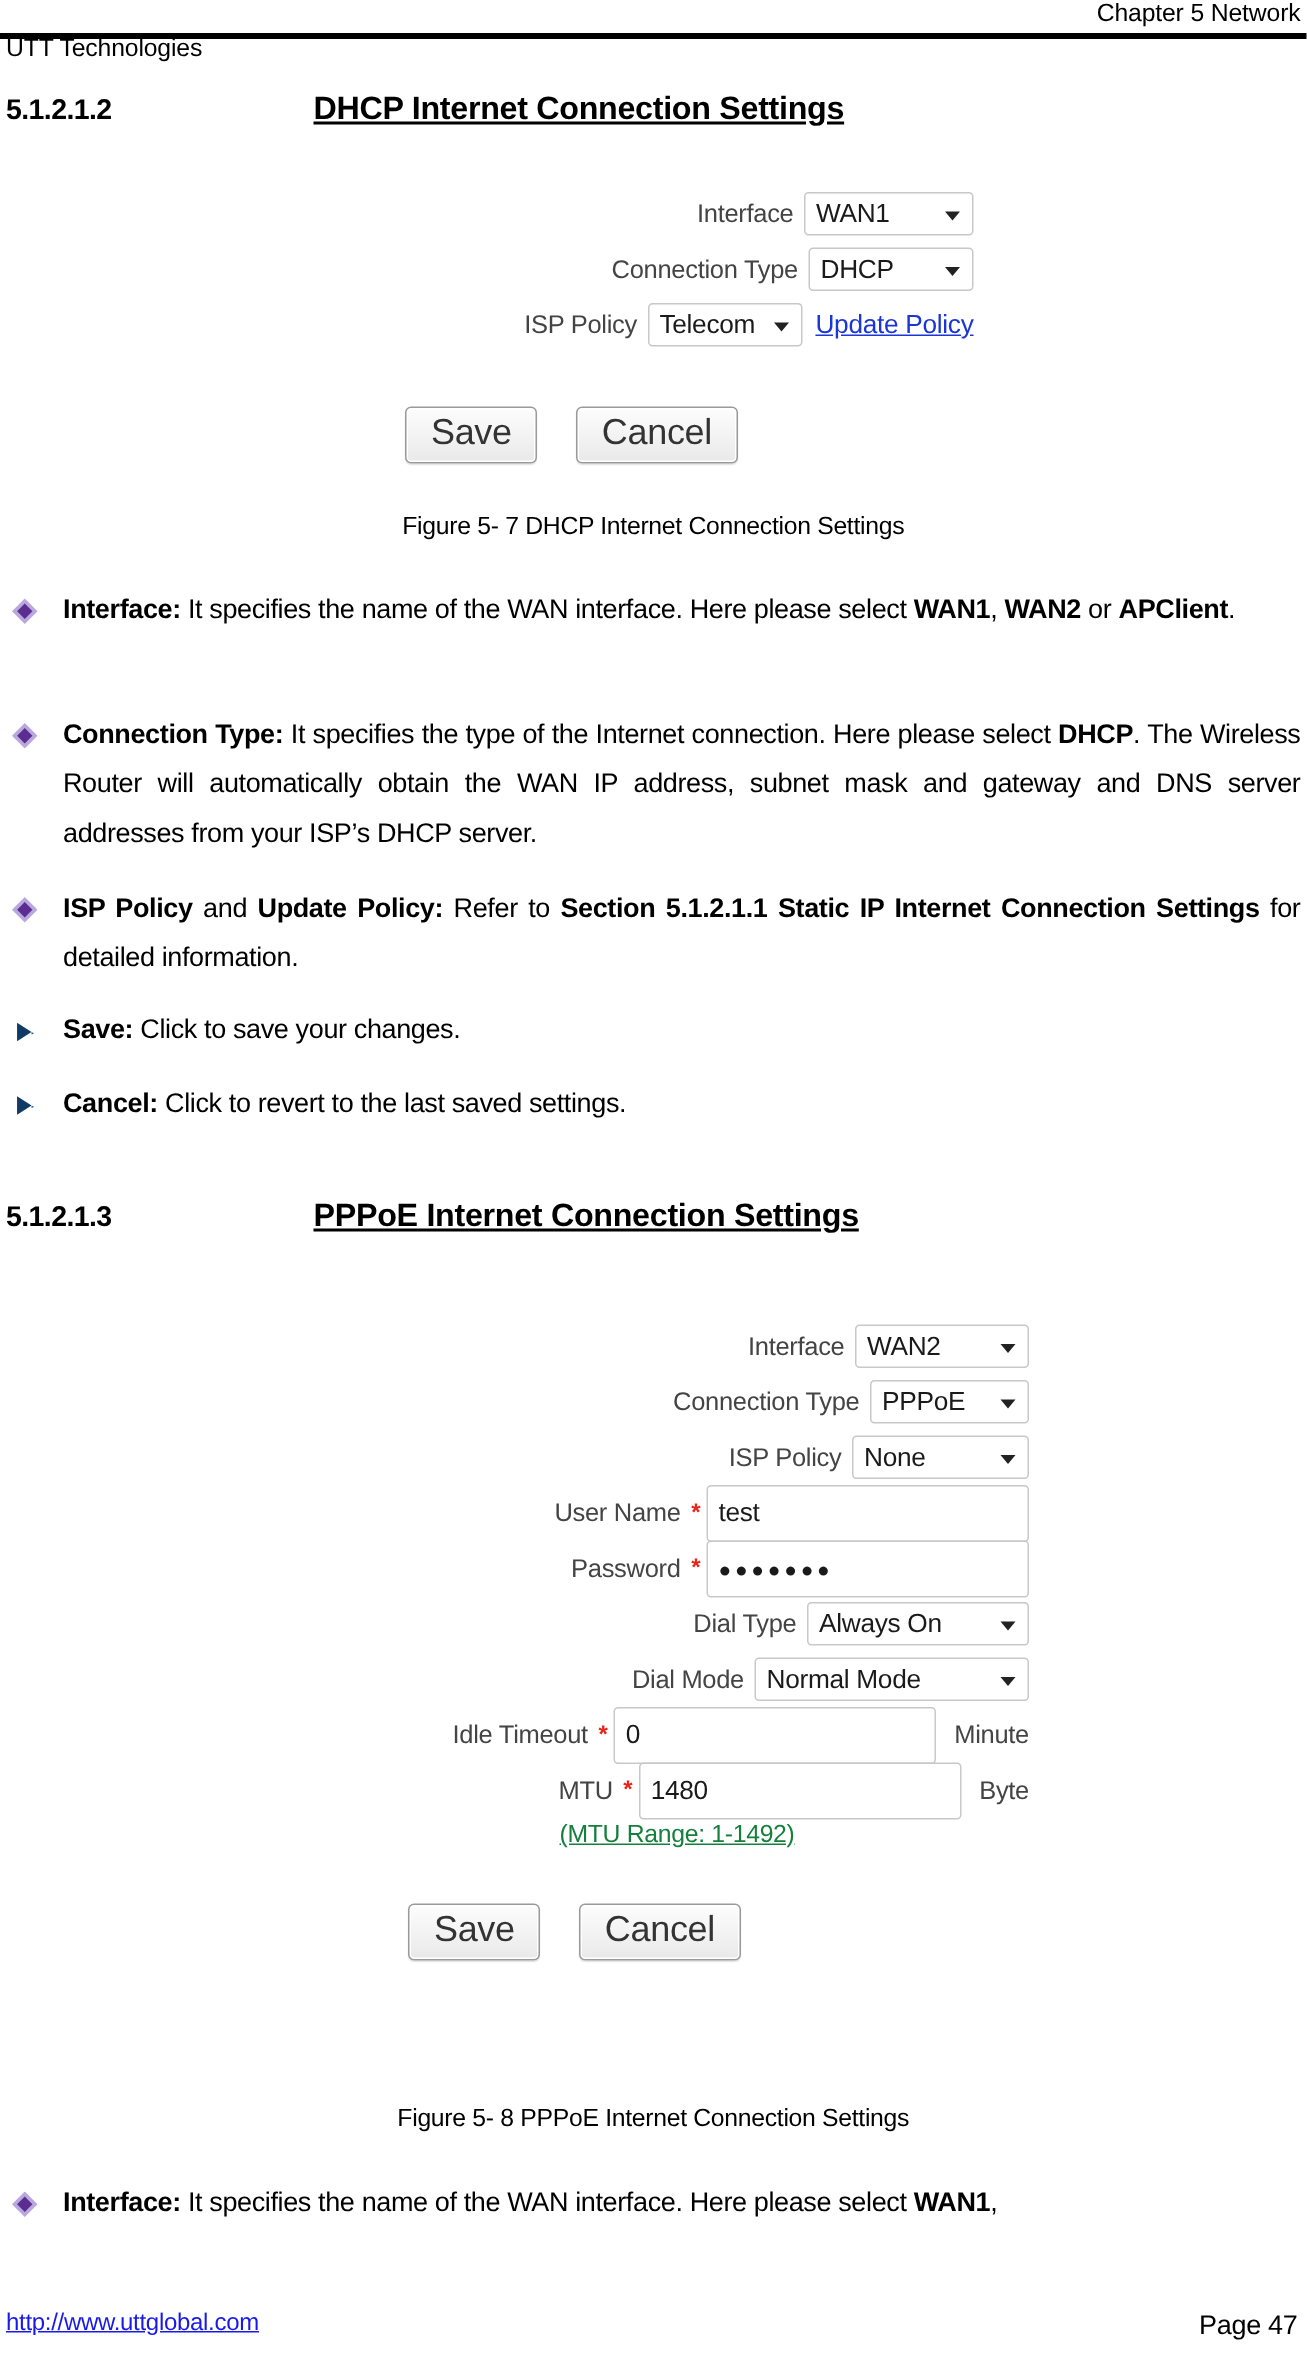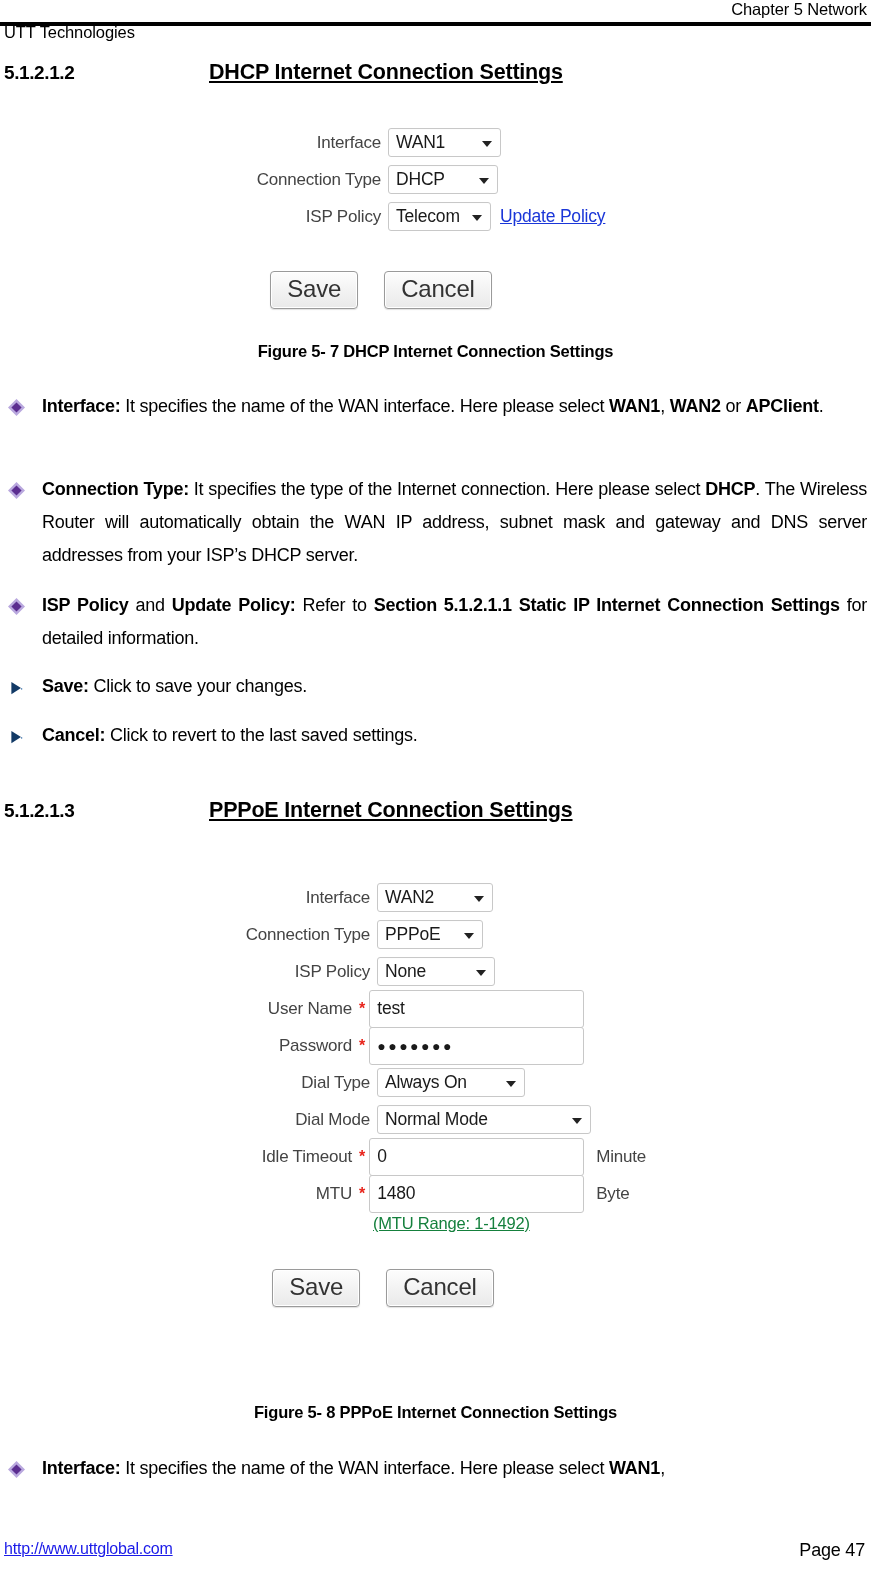--- a/index.html
+++ b/index.html
@@ -71,20 +71,21 @@
 
   
   .figure-panel {
     position: absolute;
   }
   .form-row {
     display: flex;
     align-items: center;
     margin-bottom: 4px;
     height: 33px;
+    justify-content: flex-end;
   }
   .form-label {
     text-align: right;
     font-size: 17px;
     color: #444444;
     padding-right: 7px;
     white-space: nowrap;
     letter-spacing: -0.2px;
   }
   .req-star {
@@ -176,21 +177,21 @@
     letter-spacing: -0.2px;
     line-height: 1.2;
   }
 
   
   .figure-caption {
     position: absolute;
     left: 0;
     width: 871px;
     text-align: center;
-    font-weight: bold;
+    font-weight: normal;
     font-size: 16.5px;
     letter-spacing: -0.2px;
   }
 
   
   .bullet-para {
     position: absolute;
     left: 4px;
     width: 863px;
     font-size: 18px;
@@ -381,21 +382,21 @@
   <div class="form-row">
     <div class="form-label" style="width:184px;">Dial Type</div>
     <div class="ui-select" style="width:148px;">
       <span>Always On</span>
       <span class="caret"></span>
     </div>
   </div>
 
   <div class="form-row">
     <div class="form-label" style="width:184px;">Dial Mode</div>
-    <div class="ui-select" style="width:214px;">
+    <div class="ui-select" style="width:183px;">
       <span>Normal Mode</span>
       <span class="caret"></span>
     </div>
   </div>
 
   <div class="form-row">
     <div class="form-label" style="width:166px;">Idle Timeout</div>
     <span class="req-star">*</span>
     <div class="ui-input" style="width:215px;">
       <span>0</span>

